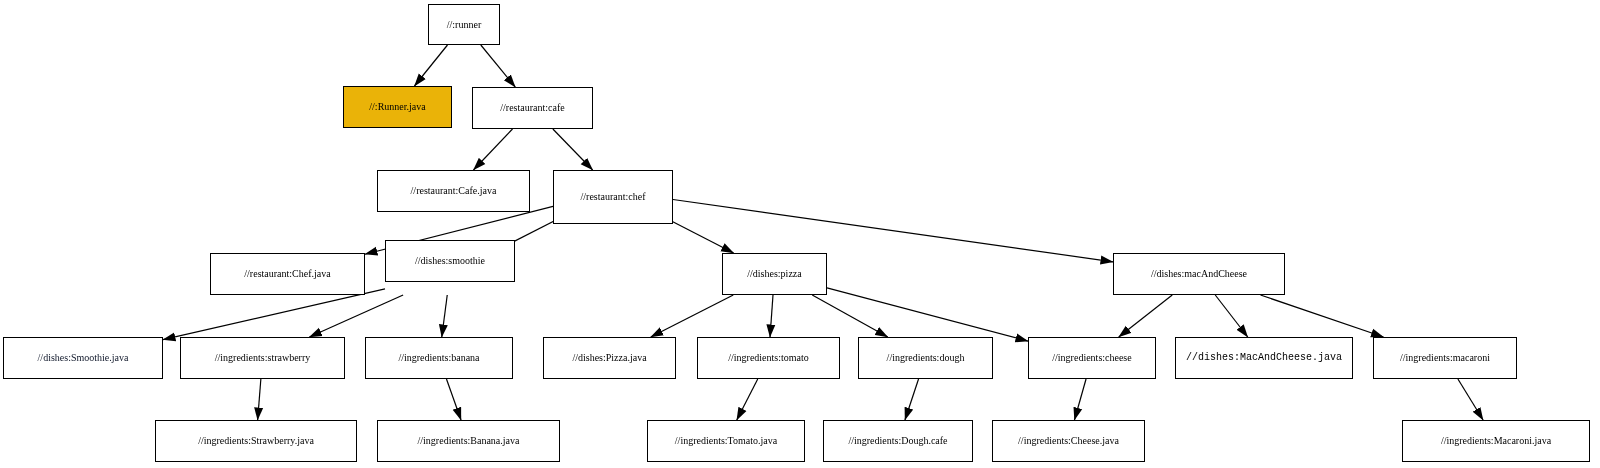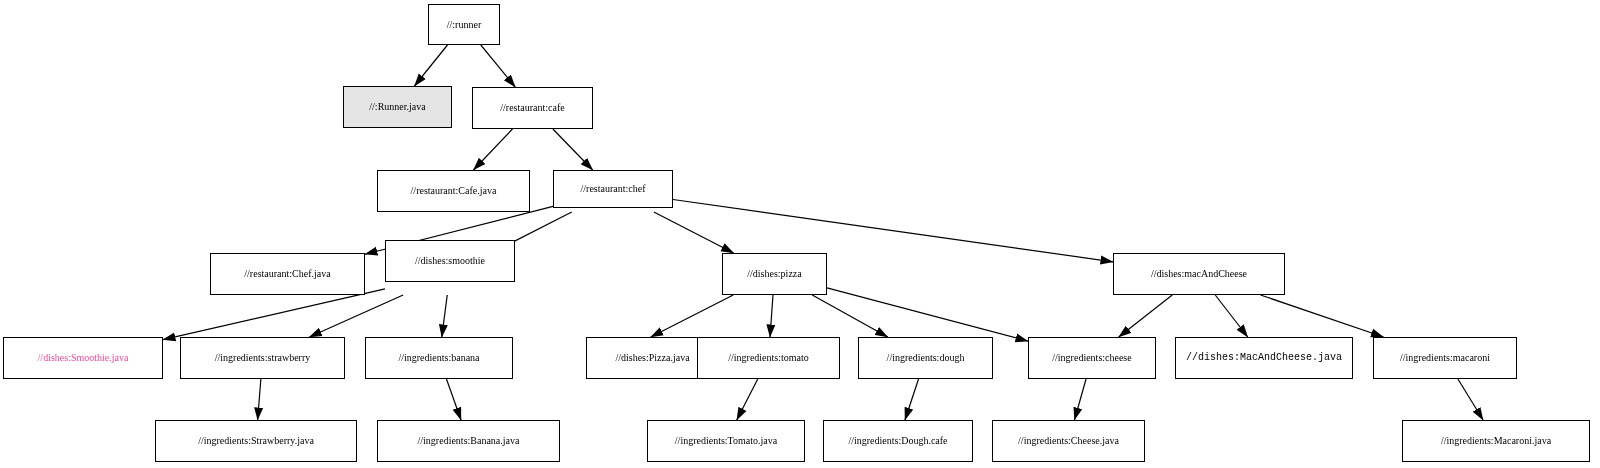--- a/index.html
+++ b/index.html
@@ -58,32 +58,32 @@
       <line x1="757.7469879518072" y1="379" x2="736.7530120481928" y2="420" stroke="#000000" stroke-width="1.2" marker-end="url(#arrow)"></line>
       <line x1="918.5421686746988" y1="379" x2="904.9578313253012" y2="420" stroke="#000000" stroke-width="1.2" marker-end="url(#arrow)"></line>
       <line x1="1086.05421686747" y1="379" x2="1074.44578313253" y2="420" stroke="#000000" stroke-width="1.2" marker-end="url(#arrow)"></line>
       <line x1="1172.25" y1="295" x2="1118.75" y2="337" stroke="#000000" stroke-width="1.2" marker-end="url(#arrow)"></line>
       <line x1="1215.25" y1="295" x2="1247.75" y2="337" stroke="#000000" stroke-width="1.2" marker-end="url(#arrow)"></line>
       <line x1="1260.5" y1="295" x2="1383.5" y2="337" stroke="#000000" stroke-width="1.2" marker-end="url(#arrow)"></line>
       <line x1="1457.9036144578313" y1="379" x2="1483.0963855421687" y2="420" stroke="#000000" stroke-width="1.2" marker-end="url(#arrow)"></line>
     </svg>
   <div id="nodes">
       <div class="node" style="left: 428px; top: 4px; width: 72px; height: 41px; border: 1px solid rgb(0, 0, 0); background: rgb(255, 255, 255); color: rgb(0, 0, 0);">//:runner</div>
-      <div class="node" style="left: 343px; top: 86px; width: 109px; height: 42px; border: 1px solid rgb(0, 0, 0); background: #e5e5e5; color: rgb(0, 0, 0);">//:Runner.java</div>
+      <div class="node" style="left: 343px; top: 86px; width: 109px; height: 42px; border: 1px solid rgb(0, 0, 0); background: #eab308; color: rgb(0, 0, 0);">//:Runner.java</div>
       <div class="node" style="left: 472px; top: 87px; width: 121px; height: 42px; border: 1px solid rgb(0, 0, 0); background: rgb(255, 255, 255); color: rgb(0, 0, 0);">//restaurant:cafe</div>
       <div class="node" style="left: 377px; top: 170px; width: 153px; height: 42px; border: 1px solid rgb(0, 0, 0); background: rgb(255, 255, 255); color: rgb(0, 0, 0);">//restaurant:Cafe.java</div>
-      <div class="node" style="left: 553px; top: 170px; width: 120px; height: 38px; border: 1px solid rgb(0, 0, 0); background: rgb(255, 255, 255); color: rgb(0, 0, 0);">//restaurant:chef</div>
+      <div class="node" style="left: 553px; top: 170px; width: 120px; height: 54px; border: 1px solid rgb(0, 0, 0); background: rgb(255, 255, 255); color: rgb(0, 0, 0);">//restaurant:chef</div>
       <div class="node" style="left: 210px; top: 253px; width: 155px; height: 42px; border: 1px solid rgb(0, 0, 0); background: rgb(255, 255, 255); color: rgb(0, 0, 0);">//restaurant:Chef.java</div>
       <div class="node" style="left: 385px; top: 240px; width: 130px; height: 42px; border: 1px solid rgb(0, 0, 0); background: rgb(255, 255, 255); color: rgb(0, 0, 0);">//dishes:smoothie</div>
       <div class="node" style="left: 722px; top: 253px; width: 105px; height: 42px; border: 1px solid rgb(0, 0, 0); background: rgb(255, 255, 255); color: rgb(0, 0, 0);">//dishes:pizza</div>
       <div class="node" style="left: 1113px; top: 253px; width: 172px; height: 42px; border: 1px solid rgb(0, 0, 0); background: rgb(255, 255, 255); color: rgb(0, 0, 0);">//dishes:macAndCheese</div>
-      <div class="node" style="left: 3px; top: 337px; width: 160px; height: 42px; border: 1px solid rgb(0, 0, 0); background: rgb(255, 255, 255); color: #ec4899;">//dishes:Smoothie.java</div>
+      <div class="node" style="left: 3px; top: 337px; width: 160px; height: 42px; border: 1px solid rgb(0, 0, 0); background: rgb(255, 255, 255); color: #0f172a;">//dishes:Smoothie.java</div>
       <div class="node" style="left: 180px; top: 337px; width: 165px; height: 42px; border: 1px solid rgb(0, 0, 0); background: rgb(255, 255, 255); color: rgb(0, 0, 0);">//ingredients:strawberry</div>
       <div class="node" style="left: 365px; top: 337px; width: 148px; height: 42px; border: 1px solid rgb(0, 0, 0); background: rgb(255, 255, 255); color: rgb(0, 0, 0);">//ingredients:banana</div>
-      <div class="node" style="left: 543px; top: 337px; width: 133px; height: 42px; border: 1px solid rgb(0, 0, 0); background: rgb(255, 255, 255); color: rgb(0, 0, 0); margin-left: 43px;">//dishes:Pizza.java</div>
+      <div class="node" style="left: 543px; top: 337px; width: 133px; height: 42px; border: 1px solid rgb(0, 0, 0); background: rgb(255, 255, 255); color: rgb(0, 0, 0);">//dishes:Pizza.java</div>
       <div class="node" style="left: 697px; top: 337px; width: 143px; height: 42px; border: 1px solid rgb(0, 0, 0); background: rgb(255, 255, 255); color: rgb(0, 0, 0);">//ingredients:tomato</div>
       <div class="node" style="left: 858px; top: 337px; width: 135px; height: 42px; border: 1px solid rgb(0, 0, 0); background: rgb(255, 255, 255); color: rgb(0, 0, 0);">//ingredients:dough</div>
       <div class="node" style="left: 1028px; top: 337px; width: 128px; height: 42px; border: 1px solid rgb(0, 0, 0); background: rgb(255, 255, 255); color: rgb(0, 0, 0);">//ingredients:cheese</div>
       <div class="node" style="left: 1175px; top: 337px; width: 178px; height: 42px; border: 1px solid rgb(0, 0, 0); background: rgb(255, 255, 255); color: rgb(0, 0, 0); font-family: Liberation Mono, monospace;">//dishes:MacAndCheese.java</div>
       <div class="node" style="left: 1373px; top: 337px; width: 144px; height: 42px; border: 1px solid rgb(0, 0, 0); background: rgb(255, 255, 255); color: rgb(0, 0, 0);">//ingredients:macaroni</div>
       <div class="node" style="left: 155px; top: 420px; width: 202px; height: 42px; border: 1px solid rgb(0, 0, 0); background: rgb(255, 255, 255); color: rgb(0, 0, 0);">//ingredients:Strawberry.java</div>
       <div class="node" style="left: 377px; top: 420px; width: 183px; height: 42px; border: 1px solid rgb(0, 0, 0); background: rgb(255, 255, 255); color: rgb(0, 0, 0);">//ingredients:Banana.java</div>
       <div class="node" style="left: 647px; top: 420px; width: 158px; height: 42px; border: 1px solid rgb(0, 0, 0); background: rgb(255, 255, 255); color: rgb(0, 0, 0);">//ingredients:Tomato.java</div>
       <div class="node" style="left: 823px; top: 420px; width: 150px; height: 42px; border: 1px solid rgb(0, 0, 0); background: rgb(255, 255, 255); color: rgb(0, 0, 0);">//ingredients:Dough.cafe</div>
       <div class="node" style="left: 992px; top: 420px; width: 153px; height: 42px; border: 1px solid rgb(0, 0, 0); background: rgb(255, 255, 255); color: rgb(0, 0, 0);">//ingredients:Cheese.java</div>

